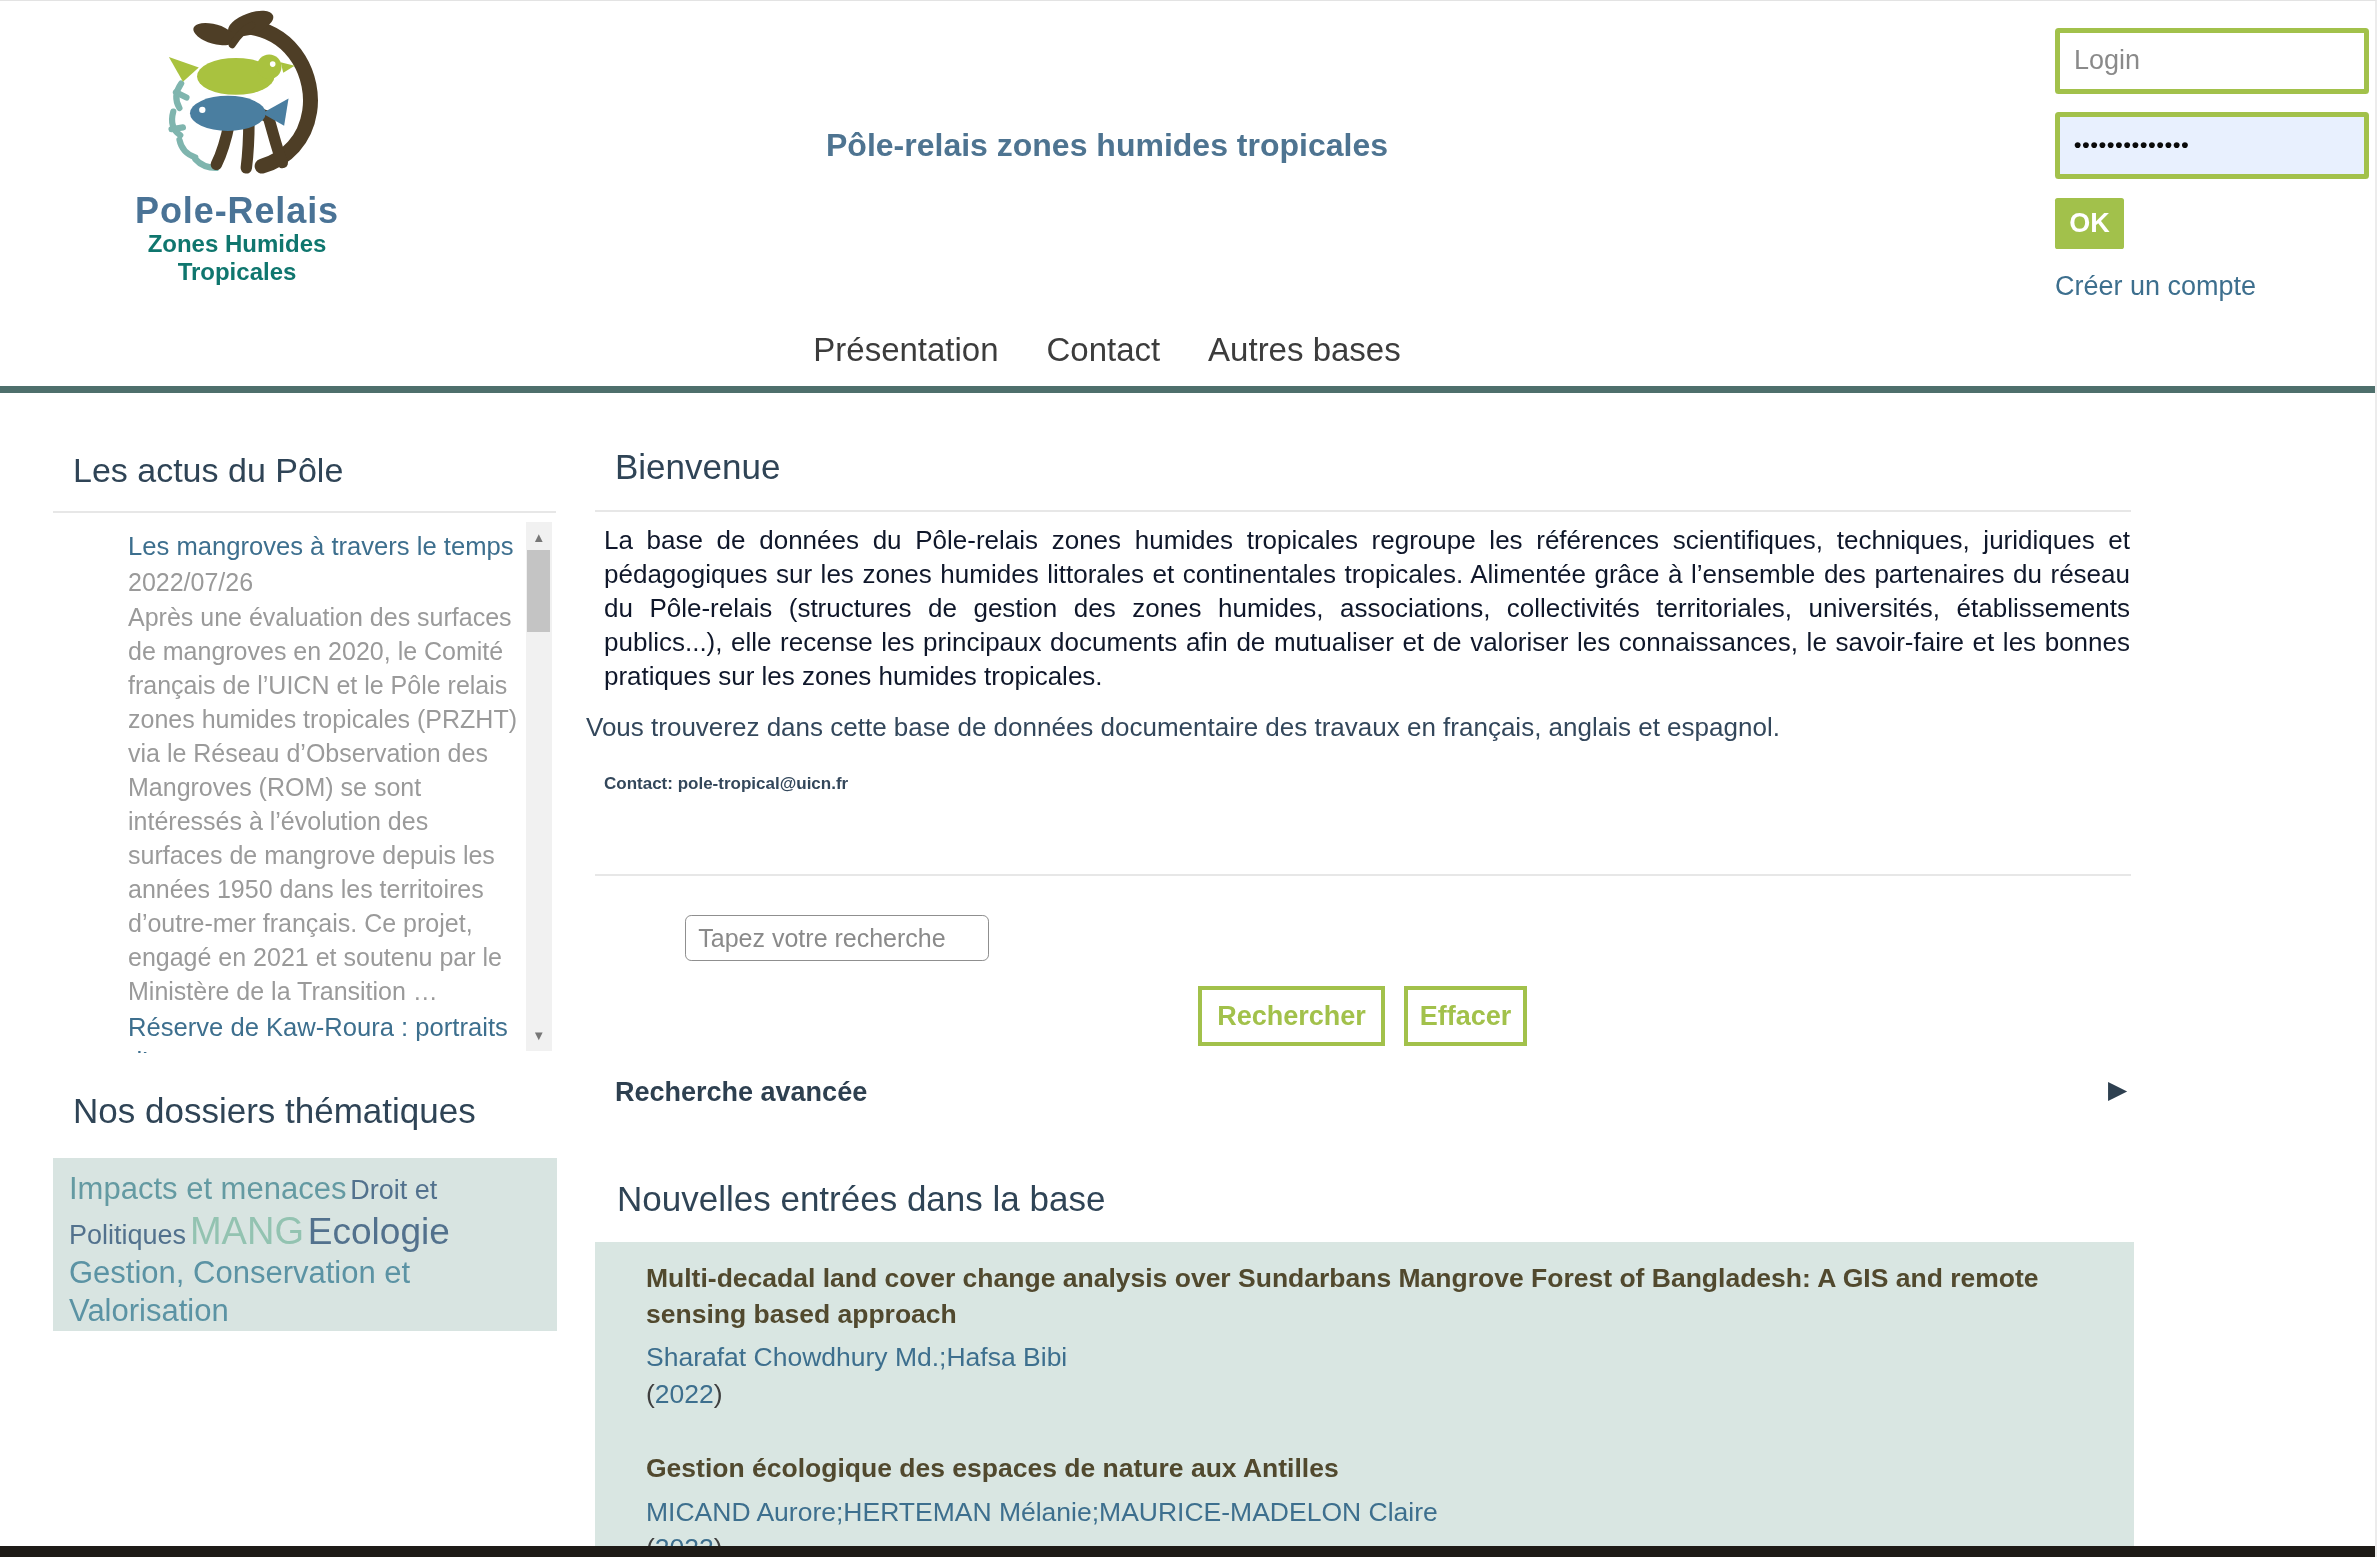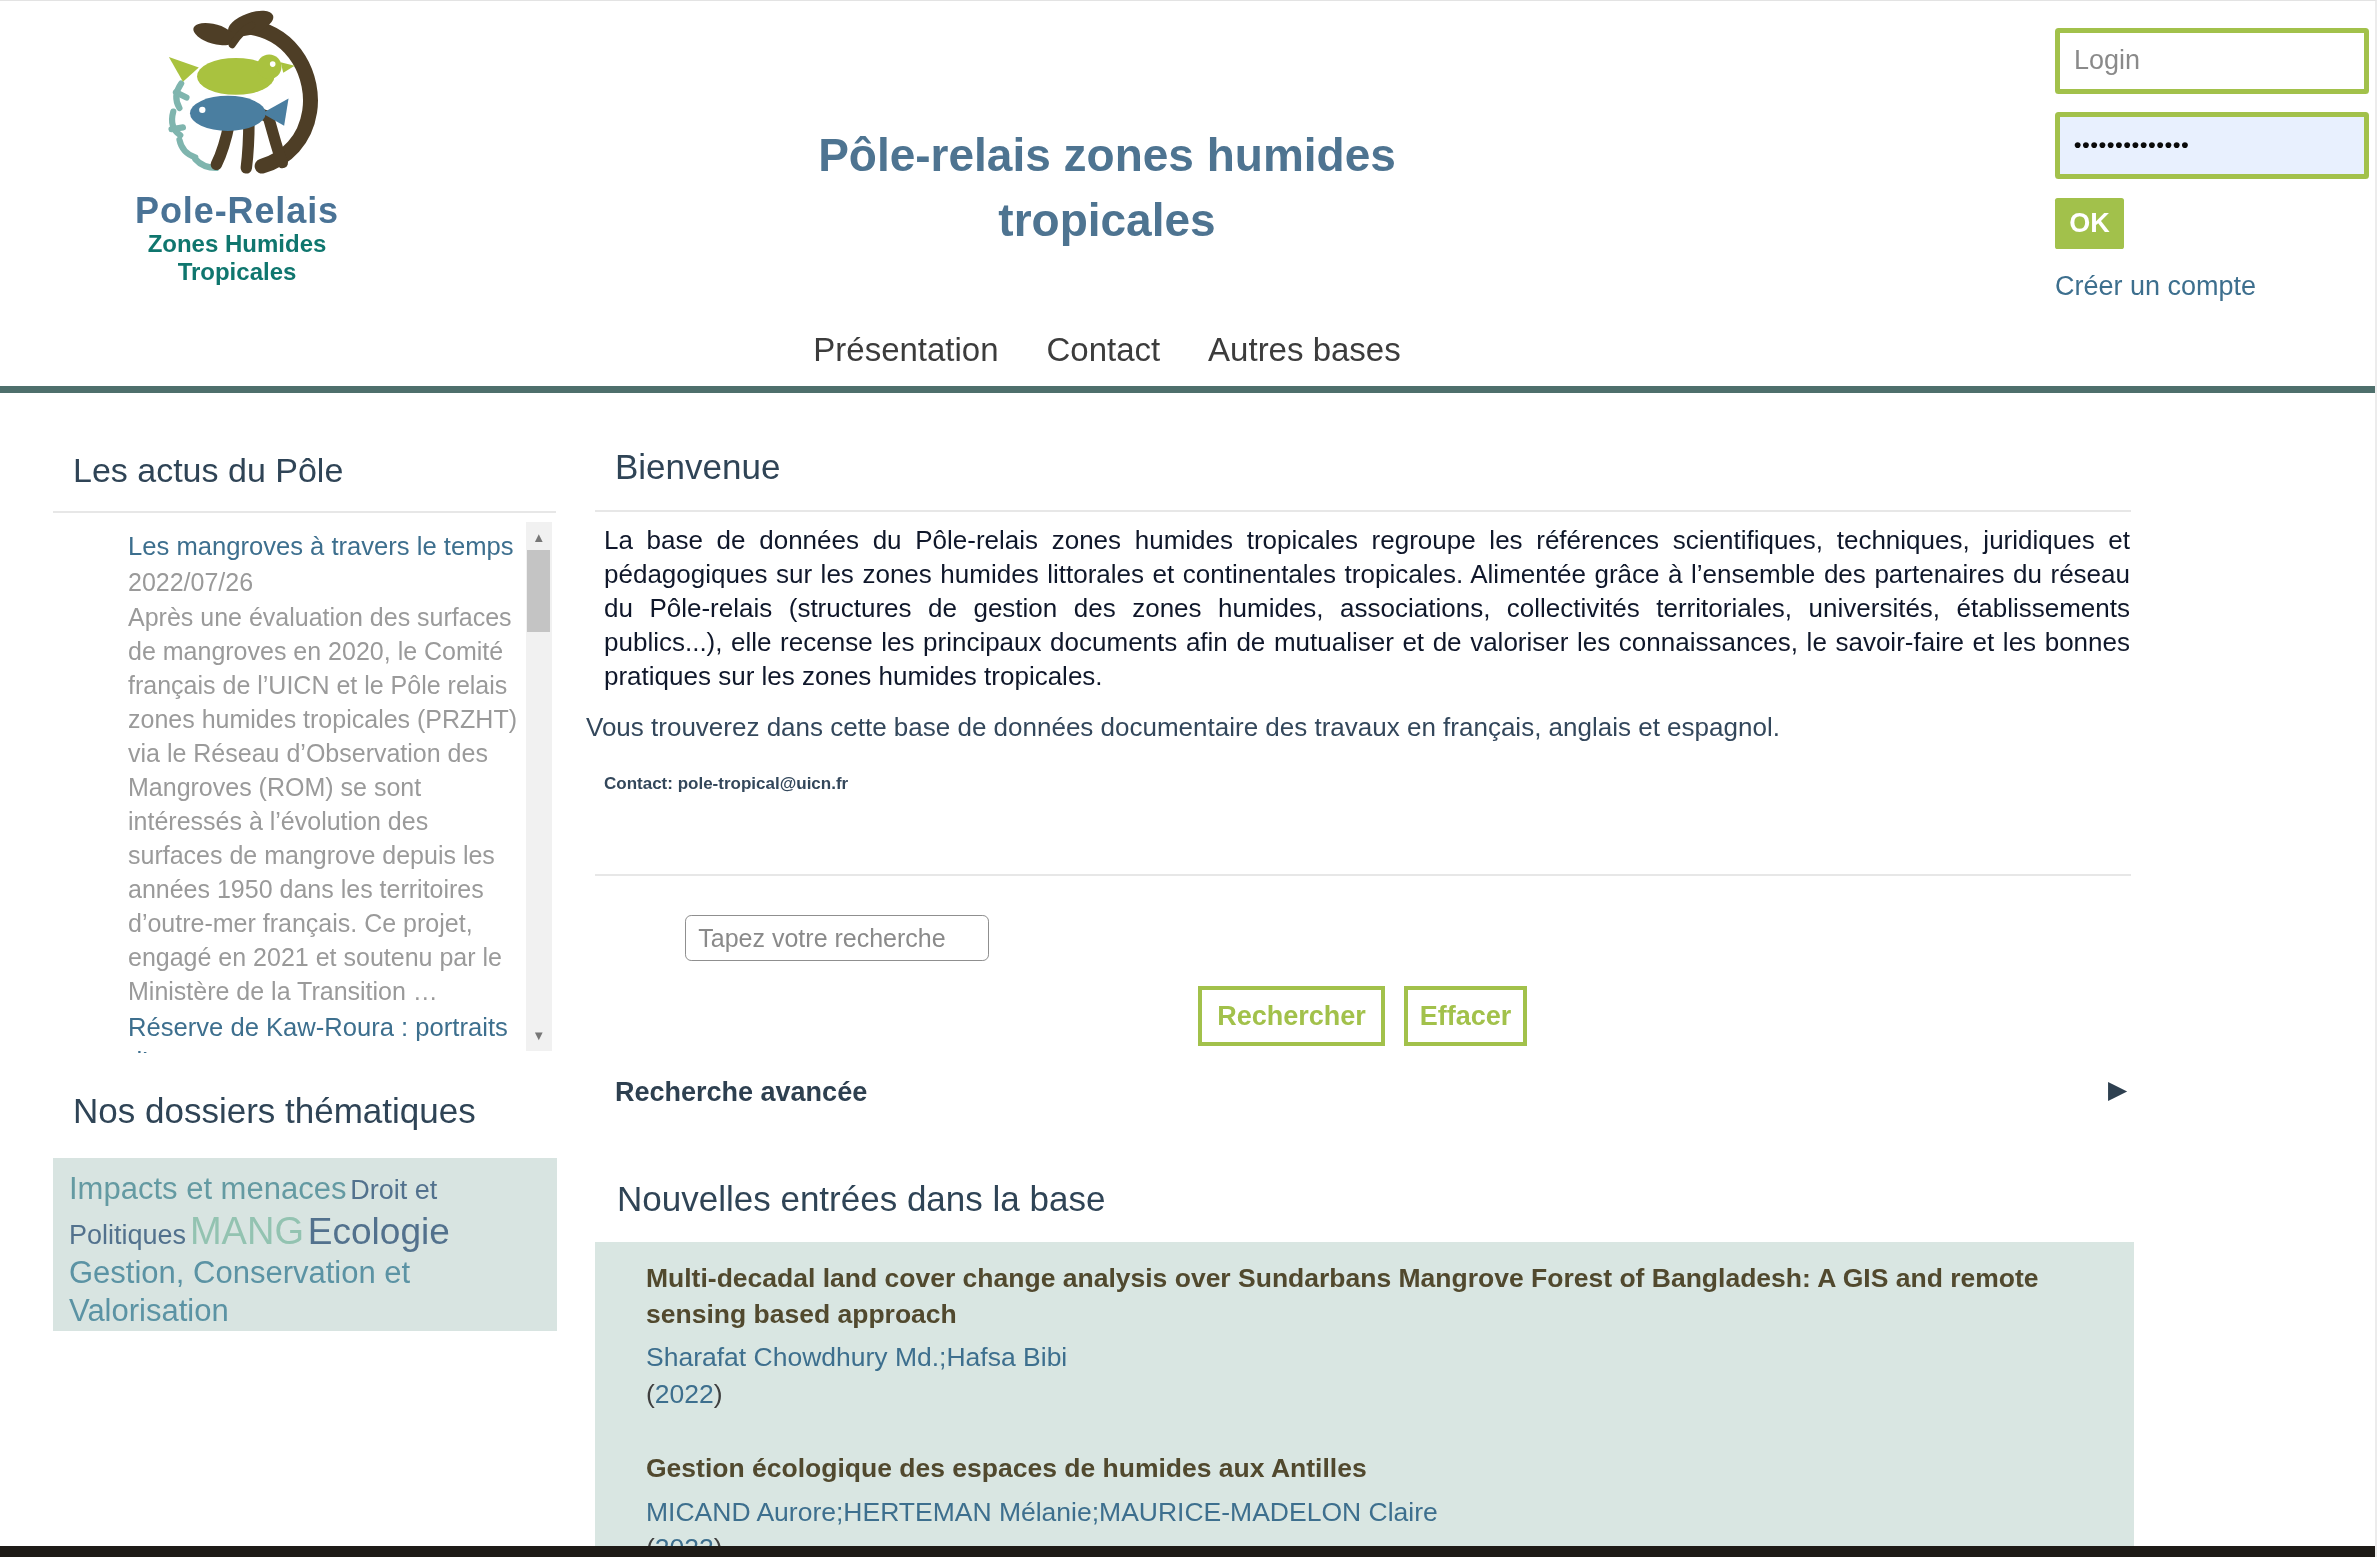--- a/index.html
+++ b/index.html
@@ -7,21 +7,21 @@
     position:relative;width:2377px;height:1557px;background:#ffffff;overflow:hidden;
     font-family:"Liberation Sans","DejaVu Sans",sans-serif;
     border-top:1.8px solid #e3e3e3;border-right:2.6px solid #ececec;box-sizing:border-box;
   }
   
   .logo{position:absolute;left:131px;top:5.3px;width:212px;text-align:center;cursor:pointer;}
   .logo-line1{font-size:36px;font-weight:bold;color:#4a7396;letter-spacing:0.9px;line-height:1.05;}
   .logo-line2,.logo-line3{font-size:24px;font-weight:bold;color:#0f766e;line-height:1.15;}
   .site-title{
     position:absolute;left:772px;top:122px;width:670px;text-align:center;
-    font-size:46px;font-weight:bold;color:#4e7491;line-height:1.42;
+    font-size:32px;font-weight:bold;color:#4e7491;line-height:1.42;
   }
   .nav{position:absolute;left:688px;top:330px;width:838px;text-align:center;white-space:nowrap;}
   .nav-item{display:inline-block;margin:0 22px;font-size:33px;color:#3c3c3c;cursor:pointer;}
   .login{position:absolute;left:2055px;top:26.5px;width:316px;height:317px;}
   .login input{box-sizing:border-box;display:block;outline:none;}
   .login-user{
     position:absolute;top:0;left:0;width:314px;height:66px;border:5.3px solid #a2c14b;border-radius:3.5px;
     font-size:27px;padding:9px 14px;color:#555;background:#fff;font-family:inherit;
   }
   .login-user::placeholder{color:#8a8a8a;opacity:1;}
@@ -208,21 +208,21 @@
 
   <div class="entries-title">Nouvelles entrées dans la base</div>
 
   <div class="entries-panel">
     <div class="entry">
       <div class="entry-title">Multi-decadal land cover change analysis over Sundarbans Mangrove Forest of Bangladesh: A GIS and remote sensing based approach</div>
       <div class="entry-authors">Sharafat Chowdhury Md.;Hafsa Bibi</div>
       <div class="entry-year"><span class="paren">(</span><span class="yr">2022</span><span class="paren">)</span></div>
     </div>
     <div class="entry">
-      <div class="entry-title">Gestion écologique des espaces de humides aux Antilles</div>
+      <div class="entry-title">Gestion écologique des espaces de nature aux Antilles</div>
       <div class="entry-authors">MICAND Aurore;HERTEMAN Mélanie;MAURICE-MADELON Claire</div>
       <div class="entry-year"><span class="paren">(</span><span class="yr">2022</span><span class="paren">)</span></div>
     </div>
   </div>
 
   <div class="bottom-bar"></div>
 
 </div>
 
 

